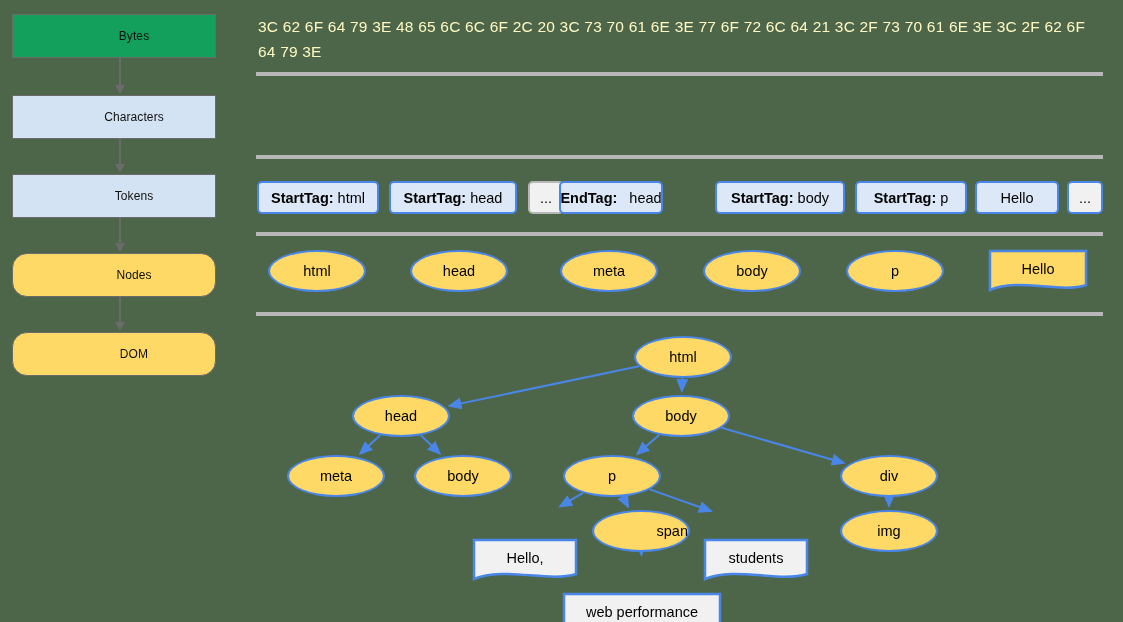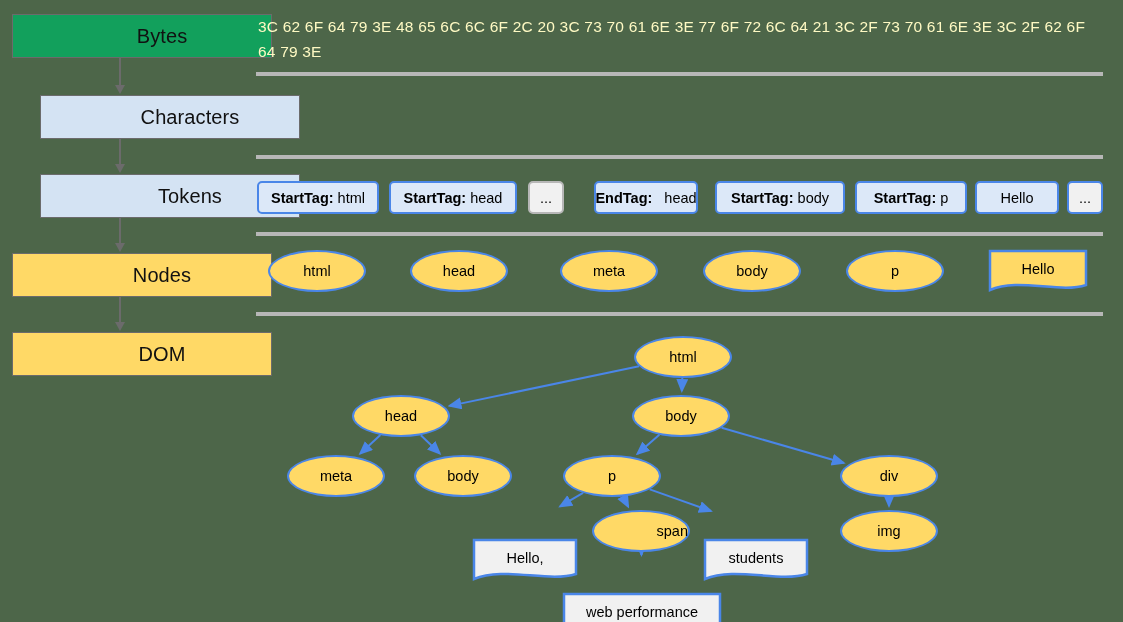--- a/index.html
+++ b/index.html
@@ -20,35 +20,35 @@
     left: 0; top: 0;
     width: 1123px;
     height: 622px;
     background: #4d6649;
   }
 
   
   .pipe-box {
     position: absolute;
     left: 12px;
-    width: 260px;
+    width: 204px;
     height: 44px;
     border: 1px solid #6b6b6b;
     box-sizing: border-box;
     display: flex;
     align-items: center;
     justify-content: center;
-    font-size: 20px;
+    font-size: 12px;
     color: #111;
     letter-spacing: .1px;
     padding-left: 40px;
   }
   .pipe-box.green { background: #12a05c; }
-  .pipe-box.blue  { background: #d4e3f3; margin-left: 28px; }
-  .pipe-box.yellow{ background: #ffd966; }
+  .pipe-box.blue  { background: #d4e3f3; }
+  .pipe-box.yellow{ background: #ffd966; border-radius: 15px; }
 
   .pipe-arrow {
     position: absolute;
     left: 119px;
     width: 2px;
     background: #6b6b6b;
   }
   .pipe-arrow::after {
     content: "";
     position: absolute;
@@ -214,21 +214,21 @@
         <b>StartTag:</b>
         <span>html</span>
       </div>
       <div class="token tag" style="left: 389px; width: 128px;">
         <b>StartTag:</b>
         <span>head</span>
       </div>
       <div class="token plain" style="left: 528px; width: 36px;">
         <span>...</span>
       </div>
-      <div class="token tag" style="left: 594px; width: 104px; gap: 8px;">
+      <div class="token tag" style="left: 559px; width: 104px; gap: 8px;">
         <b>EndTag:</b>
         <span>head</span>
       </div>
       <div class="token tag" style="left: 715px; width: 130px;">
         <b>StartTag:</b>
         <span>body</span>
       </div>
       <div class="token tag" style="left: 855px; width: 112px;">
         <b>StartTag:</b>
         <span>p</span>

